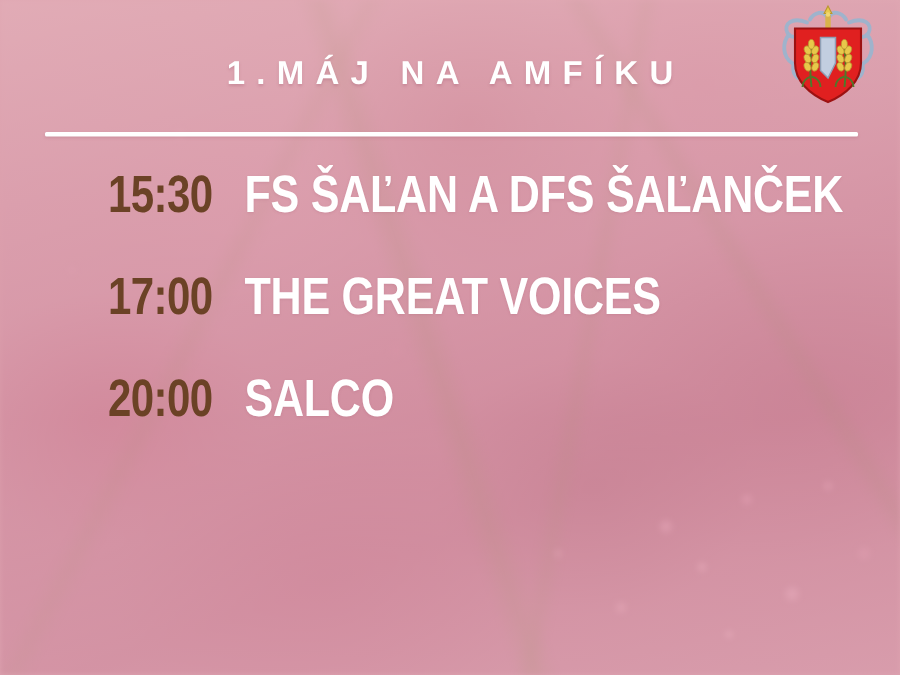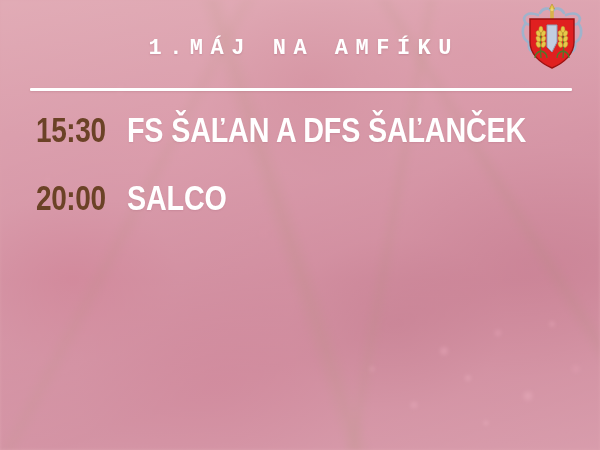--- a/index.html
+++ b/index.html
@@ -85,21 +85,21 @@
     height: 104px;
   }
 
   .poster-title {
     position: absolute;
     left: 0;
     right: 0;
     top: 38px;
     text-align: center;
     color: #ffffff;
-    font-family: Liberation Mono, monospace;
+    font-family: Liberation Sans, sans-serif;
     font-size: 22px;
     font-weight: 700;
     letter-spacing: 7.5px;
     text-indent: 7.5px;
     line-height: 1;
     white-space: nowrap;
     text-shadow: 0 1px 2px rgba(150,80,100,.28);
   }
 
   .divider {
@@ -127,21 +127,21 @@
   .programme {
     position: absolute;
     left: 0; right: 0;
     top: 112px;
   }
 
   .row {
     display: flex;
     align-items: baseline;
     height: 68px;
-    padding-left: 36px;
+    padding-left: 72px;
   }
 
   .row-time {
     flex: 0 0 auto;
     width: 91px;
     color: #6b4226;
     font-family: "Liberation Sans Narrow", "Liberation Sans", sans-serif;
     font-size: 35px;
     font-weight: 700;
     line-height: 1;
@@ -240,20 +240,24 @@
   </div>
 
   <div class="programme">
 
     <div class="row">
       <div class="row-time">15:30</div>
       <div class="row-name">FS ŠAĽAN A DFS ŠAĽANČEK</div>
     </div>
 
 
+    <div class="row">
+      <div class="row-time">17:00</div>
+      <div class="row-name">THE GREAT VOICES</div>
+    </div>
 
 
     <div class="row">
       <div class="row-time">20:00</div>
       <div class="row-name">SALCO</div>
     </div>
 
   </div>
 
 </div>

